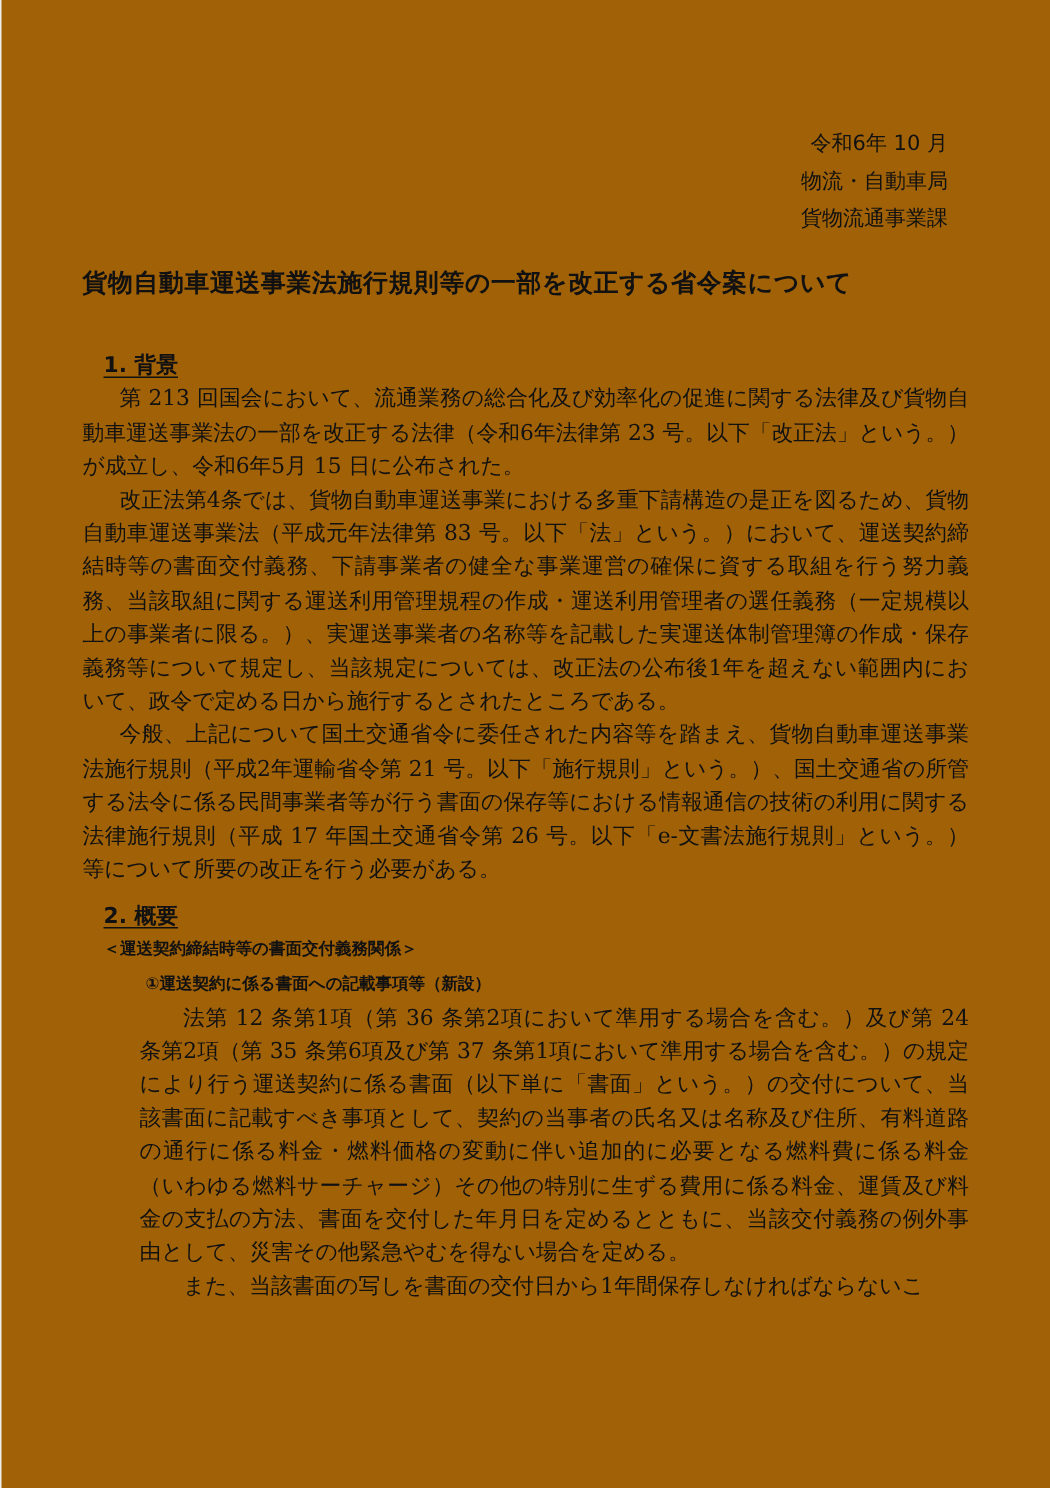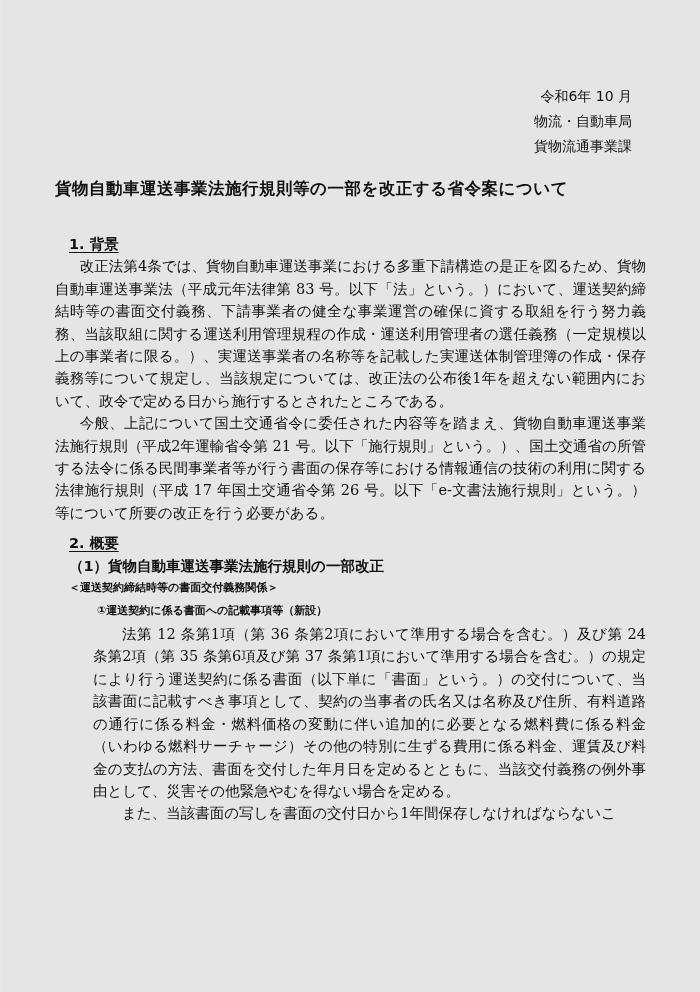--- a/index.html
+++ b/index.html
@@ -5,21 +5,21 @@
   html, body {
     margin: 0;
     padding: 0;
     background: #ffffff;
   }
   .page {
     position: relative;
     width: 700px;
     height: 992px;
     box-sizing: border-box;
-    background: #e5e5e5;
+    background: #a16207;
     border-left: 1px solid #ededed;
     padding: 84px 54px 0 54px;
     color: #111111;
     font-family: "DejaVu Serif", "Liberation Serif", serif;
     font-size: 14.5px;
     line-height: 22.4px;
     overflow: hidden;
   }
   .doc-header {
     text-align: right;
@@ -88,26 +88,26 @@
   <div class="doc-header">
     <div>令和6年 10 月</div>
     <div>物流・自動車局</div>
     <div>貨物流通事業課</div>
   </div>
 
   <h1 class="doc-title">貨物自動車運送事業法施行規則等の一部を改正する省令案について</h1>
 
   <div class="section section-background">
     <h2 class="sec-heading">1. 背景</h2>
+    <p class="body-p">第 213 回国会において、流通業務の総合化及び効率化の促進に関する法律及び貨物自動車運送事業法の一部を改正する法律（令和6年法律第 23 号。以下「改正法」という。）が成立し、令和6年5月 15 日に公布された。</p>
     <p class="body-p">改正法第4条では、貨物自動車運送事業における多重下請構造の是正を図るため、貨物自動車運送事業法（平成元年法律第 83 号。以下「法」という。）において、運送契約締結時等の書面交付義務、下請事業者の健全な事業運営の確保に資する取組を行う努力義務、当該取組に関する運送利用管理規程の作成・運送利用管理者の選任義務（一定規模以上の事業者に限る。）、実運送事業者の名称等を記載した実運送体制管理簿の作成・保存義務等について規定し、当該規定については、改正法の公布後1年を超えない範囲内において、政令で定める日から施行するとされたところである。</p>
     <p class="body-p">今般、上記について国土交通省令に委任された内容等を踏まえ、貨物自動車運送事業法施行規則（平成2年運輸省令第 21 号。以下「施行規則」という。）、国土交通省の所管する法令に係る民間事業者等が行う書面の保存等における情報通信の技術の利用に関する法律施行規則（平成 17 年国土交通省令第 26 号。以下「e-文書法施行規則」という。）等について所要の改正を行う必要がある。</p>
   </div>
 
   <div class="section section-overview">
     <h2 class="sec-heading">2. 概要</h2>
-    <h3 class="sub-heading">（1）貨物自動車運送事業法施行規則の一部改正</h3>
     <h3 class="bracket-heading">＜運送契約締結時等の書面交付義務関係＞</h3>
     <h4 class="item-heading">①運送契約に係る書面への記載事項等（新設）</h4>
     <p class="item-p">法第 12 条第1項（第 36 条第2項において準用する場合を含む。）及び第 24 条第2項（第 35 条第6項及び第 37 条第1項において準用する場合を含む。）の規定により行う運送契約に係る書面（以下単に「書面」という。）の交付について、当該書面に記載すべき事項として、契約の当事者の氏名又は名称及び住所、有料道路の通行に係る料金・燃料価格の変動に伴い追加的に必要となる燃料費に係る料金（いわゆる燃料サーチャージ）その他の特別に生ずる費用に係る料金、運賃及び料金の支払の方法、書面を交付した年月日を定めるとともに、当該交付義務の例外事由として、災害その他緊急やむを得ない場合を定める。</p>
     <p class="item-p">また、当該書面の写しを書面の交付日から1年間保存しなければならないこ</p>
   </div>
 
 </div>
 
 </body></html>

